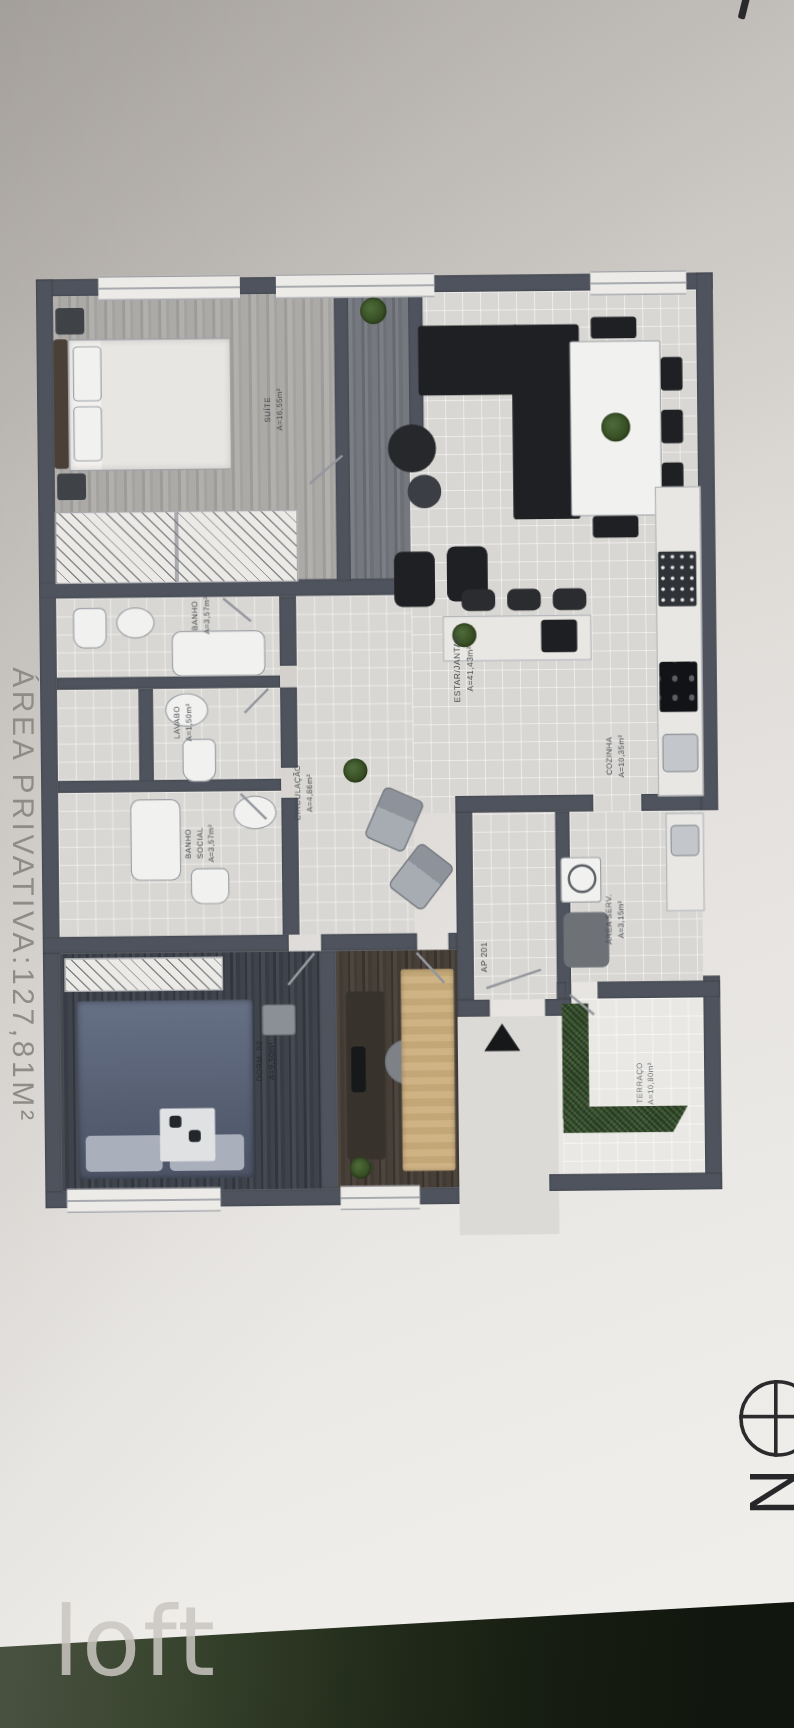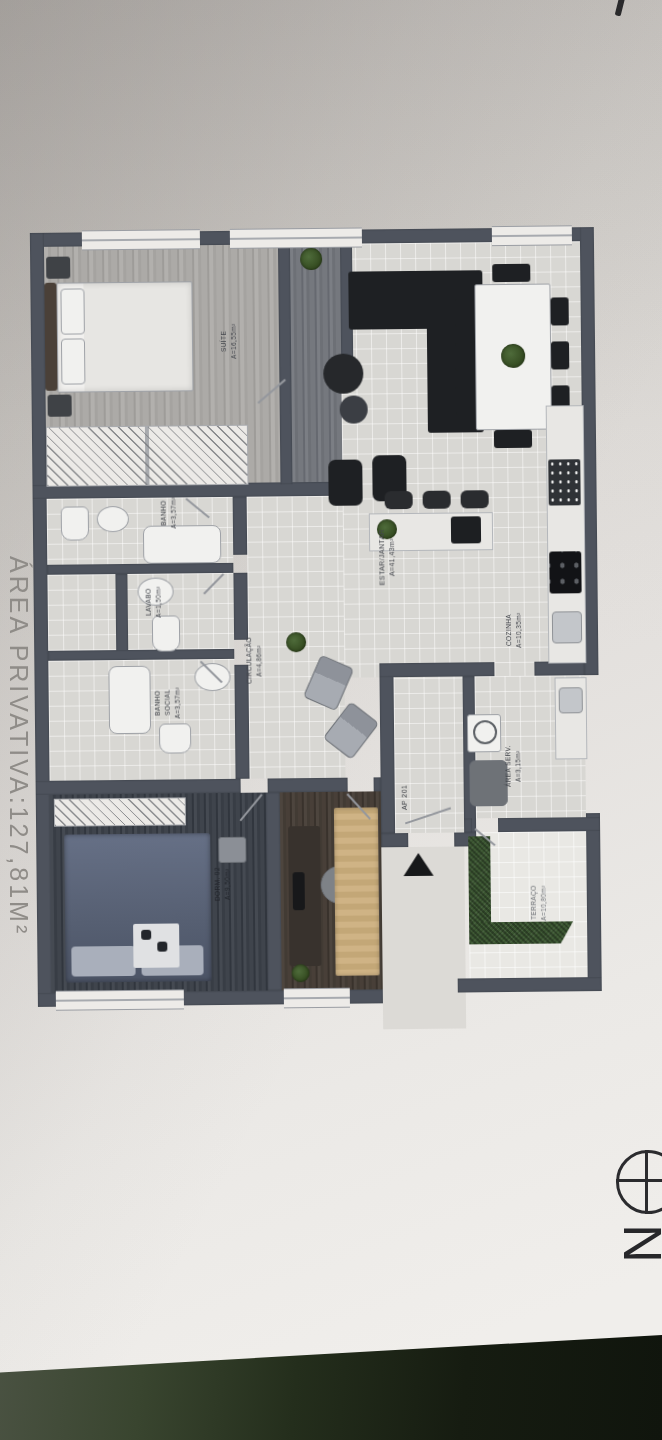--- a/index.html
+++ b/index.html
@@ -238,14 +238,15 @@
   <div class="abs sidetext">ÁREA PRIVATIVA:127,81M²</div>
 
   <div class="abs ncircle">
     <div class="h"></div>
     <div class="v"></div>
   </div>
   <div class="abs nletter">N</div>
 
   <div class="abs table"></div>
 
+  <div class="abs watermark">loft</div>
 
 </div>
 
 </body></html>

